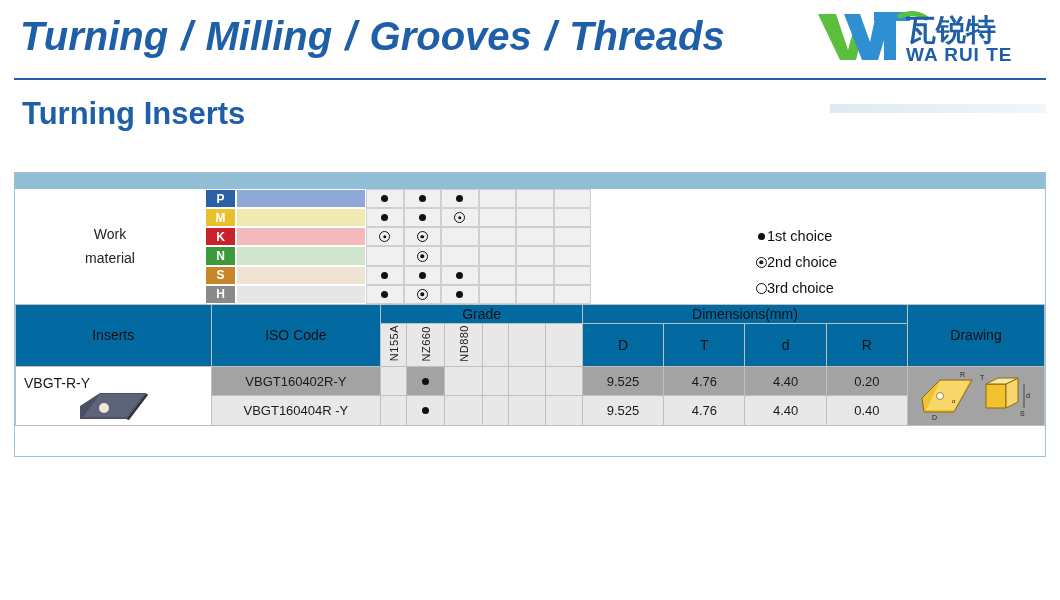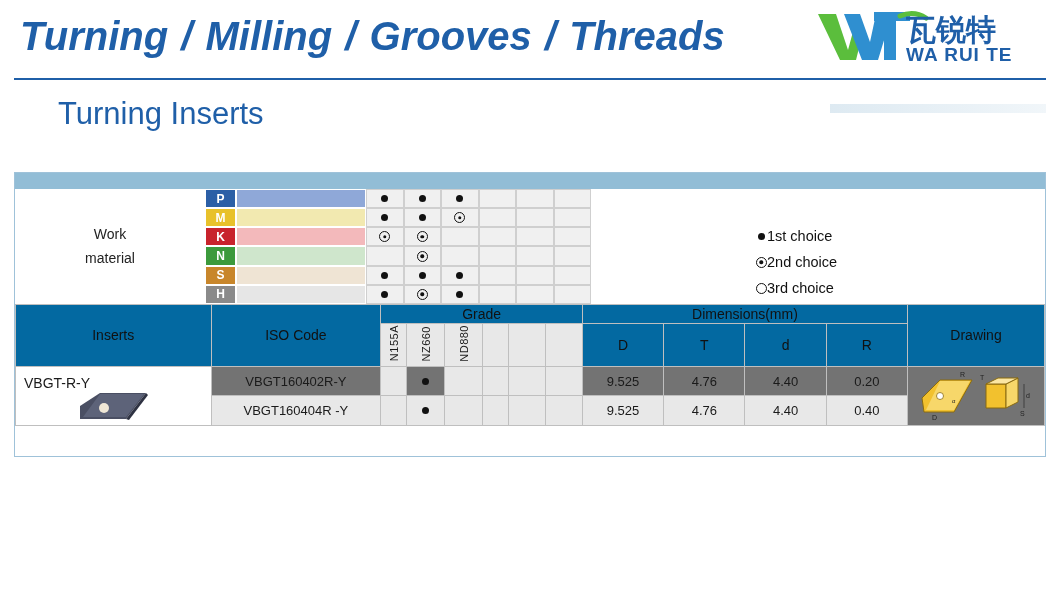--- a/index.html
+++ b/index.html
@@ -57,22 +57,21 @@
   }
   .logo svg { display: block; }
 
   
   .page-title {
     position: absolute;
     left: 22px;
     top: 96px;
     font-size: 31px;
     color: #1F5FA8;
-    font-weight: normal;
-    margin-left: 36px;
+    font-weight: bold;
   }
 
   
   .faint-line {
     position: absolute;
     left: 830px;
     top: 104px;
     width: 216px;
     height: 9px;
     background: linear-gradient(to right, rgba(159,194,217,0.35), rgba(159,194,217,0.15));
@@ -210,21 +209,21 @@
     background: #e8e8e8;
   }
   .vert {
     writing-mode: vertical-rl;
     transform: rotate(180deg);
     font-size: 11px;
     letter-spacing: 0.5px;
     white-space: nowrap;
   }
   .cell-grey { background: #e8e8e8; }
-  .cell-white { background: #737373; }
+  .cell-white { background: #a3a3a3; }
   .row-alt { background: #efefef; }
 
   .insert-pic { display: block; margin: 0 auto; }
   .draw-pic { display: block; margin: 0 auto; }
 
   .vbgt-cell {
     position: relative;
     background: #ffffff;
   }
   .vbgt-label {

